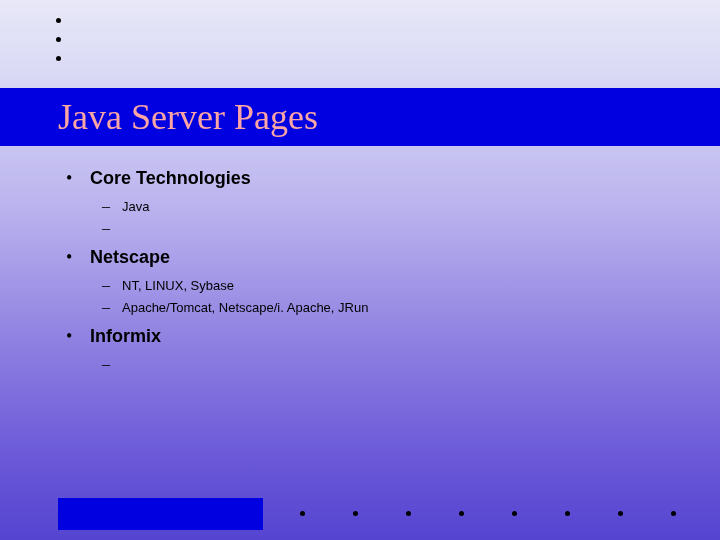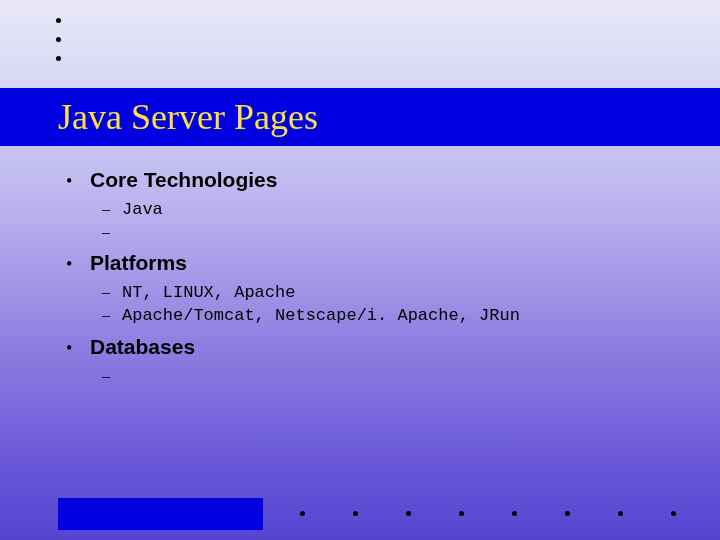--- a/index.html
+++ b/index.html
@@ -31,21 +31,21 @@
     left: 0;
     width: 720px;
     height: 58px;
     background: #0000e0;
     display: flex;
     align-items: center;
     padding-left: 58px;
   }
   .title-text {
     font-size: 36px;
-    color: #fde047;
+    color: #fca5a5;
     font-weight: normal;
   }
   .content {
     position: absolute;
     top: 168px;
     left: 66px;
     width: 600px;
     color: #000;
   }
   .bullet-row {
@@ -54,38 +54,38 @@
     margin-bottom: 8px;
   }
   .bullet-sym {
     width: 24px;
     font-size: 18px;
     line-height: 1;
   }
   .bullet-text {
     font-family: Arial, Helvetica, sans-serif;
     font-weight: bold;
-    font-size: 21px;
+    font-size: 18px;
   }
   .sub-list {
     margin-left: 36px;
     margin-bottom: 10px;
   }
   .sub-row {
     display: flex;
     align-items: baseline;
     margin-bottom: 4px;
   }
   .sub-sym {
     width: 20px;
     font-size: 16px;
   }
   .sub-text {
-    font-family: Liberation Mono, monospace;
-    font-size: 17px;
+    font-family: Liberation Sans, sans-serif;
+    font-size: 13px;
   }
   .footer-bar {
     position: absolute;
     bottom: 10px;
     left: 58px;
     width: 205px;
     height: 32px;
     background: #0000e0;
   }
   .footer-dots {
@@ -126,36 +126,36 @@
       <div class="sub-sym">–</div>
       <div class="sub-text">Java</div>
     </div>
     <div class="sub-row">
       <div class="sub-sym">–</div>
     </div>
   </div>
 
   <div class="bullet-row">
     <div class="bullet-sym">•</div>
-    <div class="bullet-text">Platforms</div>
+    <div class="bullet-text">Netscape</div>
   </div>
   <div class="sub-list">
     <div class="sub-row">
       <div class="sub-sym">–</div>
-      <div class="sub-text">NT, LINUX, Apache</div>
+      <div class="sub-text">NT, LINUX, Sybase</div>
     </div>
     <div class="sub-row">
       <div class="sub-sym">–</div>
       <div class="sub-text">Apache/Tomcat, Netscape/i. Apache, JRun</div>
     </div>
   </div>
 
   <div class="bullet-row">
     <div class="bullet-sym">•</div>
-    <div class="bullet-text">Databases</div>
+    <div class="bullet-text">Informix</div>
   </div>
   <div class="sub-list">
     <div class="sub-row">
       <div class="sub-sym">–</div>
     </div>
   </div>
 
 </div>
 
 <div class="footer-bar"></div>

